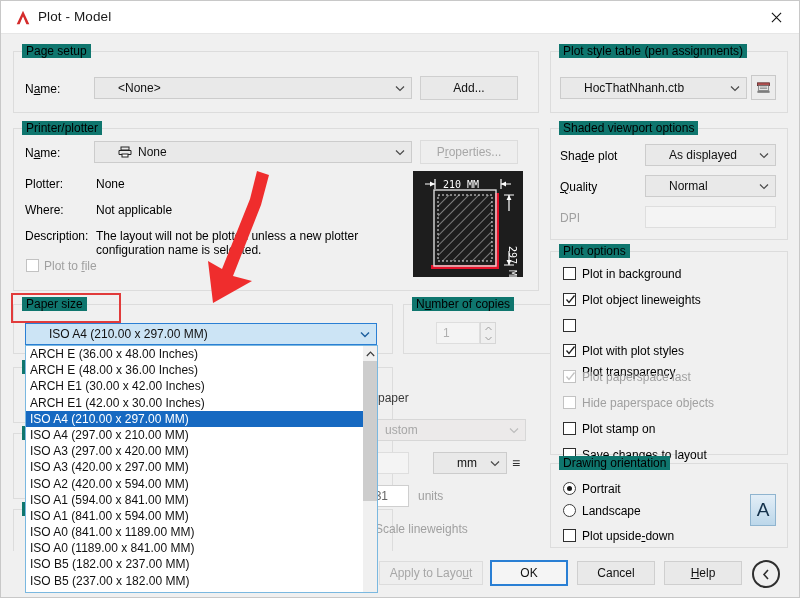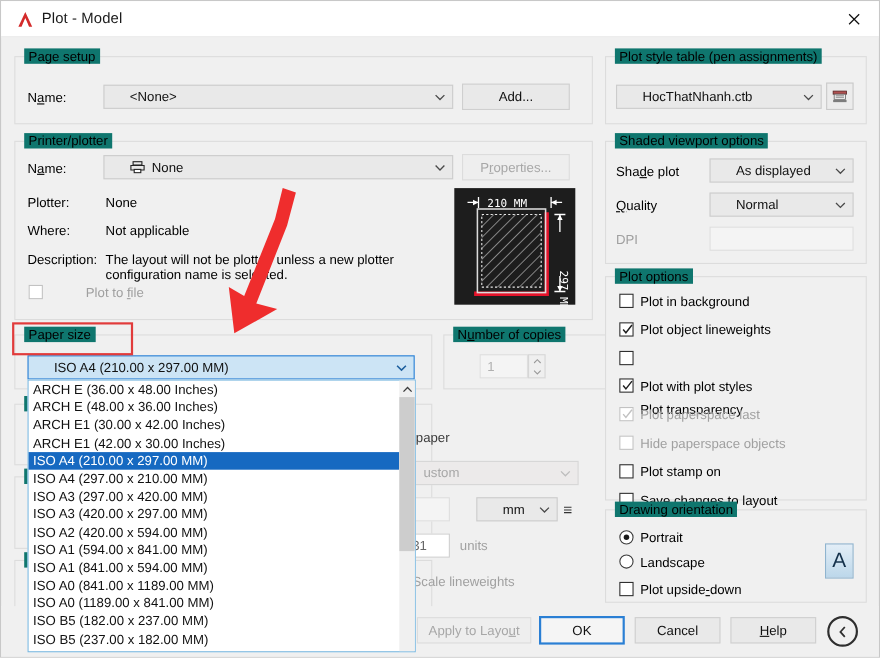--- a/index.html
+++ b/index.html
@@ -135,21 +135,21 @@
 
   <span class="lbl" style="left:24px;top:176px;">Plotter:</span>
   <span class="lbl" style="left:95px;top:176px;">None</span>
   <span class="lbl" style="left:24px;top:202px;">Where:</span>
   <span class="lbl" style="left:95px;top:202px;">Not applicable</span>
   <span class="lbl" style="left:24px;top:228px;">Description:</span>
   <span class="lbl" style="left:95px;top:228px;">The layout will not be plotted unless a new plotter</span>
   <span class="lbl" style="left:95px;top:242px;">configuration name is selected.</span>
 
   <div class="cb dis" style="left:25px;top:258px;"></div>
-  <span class="lbl dis" style="left:43px;top:258px;margin-left:34px;">Plot to <u class="acc">f</u>ile</span>
+  <span class="lbl dis" style="left:43px;top:258px;">Plot to <u class="acc">f</u>ile</span>
 
   <div class="preview" style="left:412px;top:170px;width:110px;height:106px;">
     <svg viewBox="0 0 110 106" width="110" height="106">
       <defs>
         <pattern id="hatch" width="7" height="7" patternTransform="rotate(45)" patternUnits="userSpaceOnUse">
           <line x1="0" y1="0" x2="0" y2="7" stroke="#d8d8d8" stroke-width="1"></line>
         </pattern>
       </defs>
       <rect x="23" y="20" width="62" height="76" fill="#e6122a" opacity="0"></rect>
 

